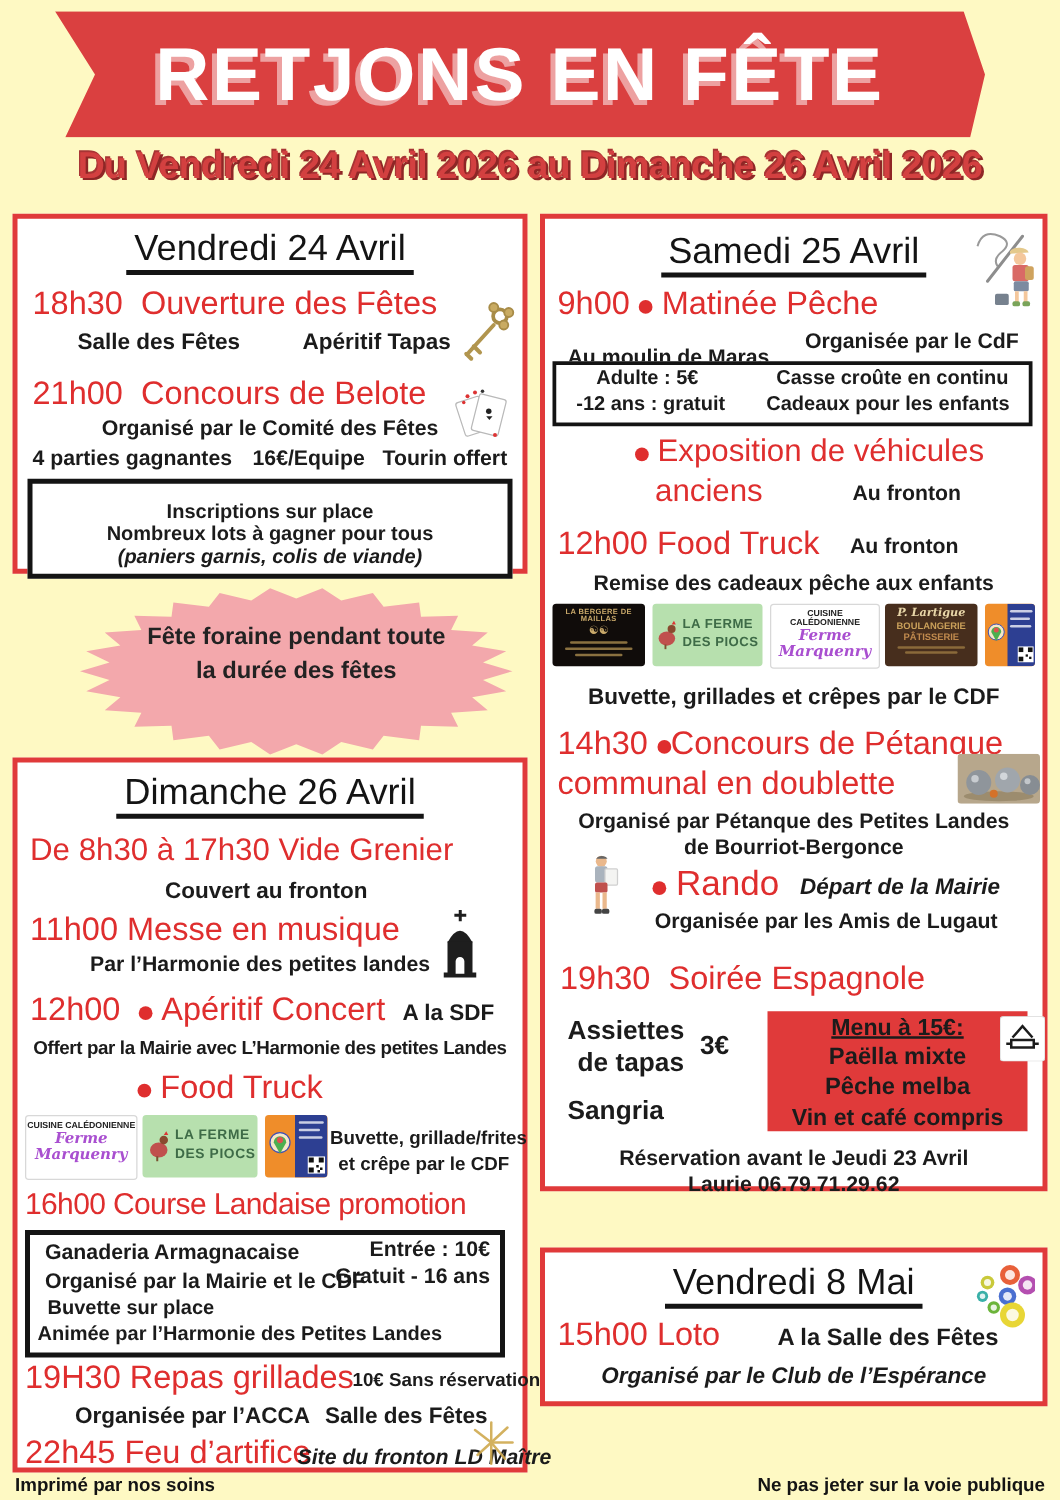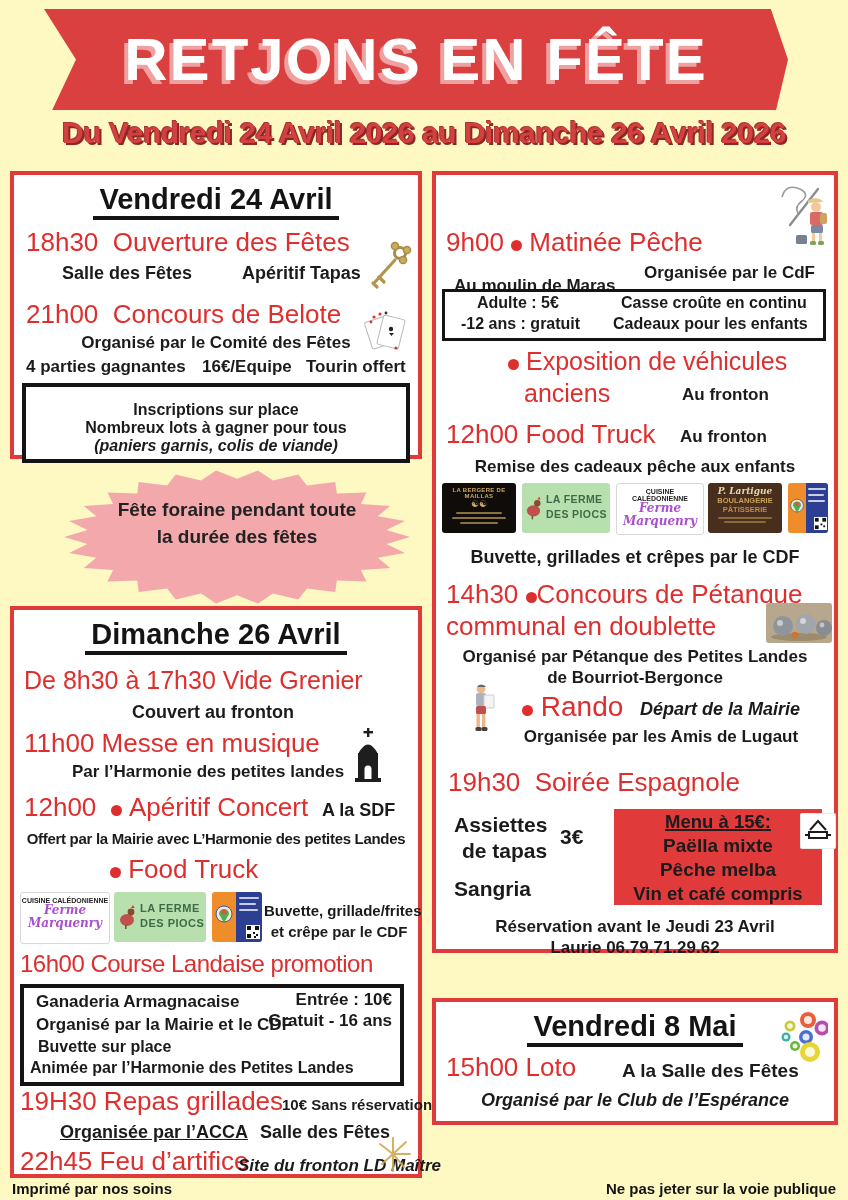--- a/index.html
+++ b/index.html
@@ -10,21 +10,21 @@
   .banner{left:44px;top:9px;width:744px;height:101px;background:#da4040;
           clip-path:polygon(0% 0%,97.7% 0%,100% 50%,98.4% 100%,1.1% 100%,4.3% 50%);
           display:flex;align-items:center;justify-content:center;}
   .banner-title{font-size:60px;font-weight:bold;color:#ffffff;letter-spacing:2px;
           text-shadow:-4px 4px 0 rgba(238,167,167,.95);white-space:nowrap;}
   .subtitle{left:0;top:116px;width:848px;text-align:center;font-size:30px;font-weight:bold;
           color:#d34040;letter-spacing:-.5px;white-space:nowrap;
           text-shadow:2px 2px 0 #8f2626, -1px -1px 0 #a83434;}
   
   .rbox{border:4px solid #e03a3a;background:#fff;}
-  .day-title{width:100%;text-align:center;font-size:29px;font-weight:bold;color:#141414;}
+  .day-title{width:100%;text-align:center;font-size:29px;font-weight:normal;color:#141414;}
   .day-title span{border-bottom:4px solid #141414;padding:0 6px 1px 6px;}
   .red{color:#df2e2e;font-weight:normal;}
   .bb{font-weight:bold;color:#1b1b1b;}
   .it{font-style:italic;}
   .dot{display:inline-block;width:11px;height:11px;border-radius:50%;background:#df2e2e;}
   .nbox{border:4px solid #141414;background:#fff;text-align:center;font-weight:bold;}
   .t26{font-size:26px;white-space:nowrap;}
   .t25{font-size:25px;white-space:nowrap;}
   .t24{font-size:24px;letter-spacing:-.5px;white-space:nowrap;}
   .t21{font-size:21px;}
@@ -188,40 +188,41 @@
       <div class="abs t17 nw" style="right:8px;top:2px;">Entrée : 10€</div>
       <div class="abs t17 nw" style="left:12px;top:27px;">Organisé par  la Mairie et le CDF</div>
       <div class="abs t17 nw" style="right:8px;top:23px;">Gratuit - 16 ans</div>
       <div class="abs t16 nw" style="left:14px;top:50px;">Buvette sur place</div>
       <div class="abs t16 nw" style="left:6px;top:71px;">Animée par l’Harmonie des Petites Landes</div>
     </div>
     <div class="abs t26 red" style="left:6px;top:476px;">
       <span>19H30</span> <span>Repas grillades</span>
     </div>
     <div class="abs bb t15 nw" style="left:268px;top:486px;">10€  Sans réservation</div>
-    <div class="abs bb t18 nw" style="left:46px;top:512px;text-decoration:underline;">Organisée par l’ACCA</div>
+    <div class="abs bb t18 nw" style="left:46px;top:512px;">Organisée par l’ACCA</div>
     <div class="abs bb t18 nw" style="left:246px;top:512px;">Salle des Fêtes</div>
     <div class="abs t26 red" style="left:6px;top:536px;">
       <span>22h45</span> <span>Feu d’artifice</span>
     </div>
     <div class="abs bb t17 it nw" style="left:224px;top:546px;">Site du fronton LD Maître</div>
     <svg class="abs" style="right:4px;top:524px;" width="42" height="40" viewBox="0 0 42 40">
       <g stroke="#cfa94e" stroke-width="2" stroke-linecap="round" opacity=".9">
         <path d="M21 20 L21 4"></path>
           <path d="M21 20 L34 8"></path>
           <path d="M21 20 L38 20"></path>
           <path d="M21 20 L32 33"></path>
         <path d="M21 20 L8 10"></path>
           <path d="M21 20 L10 30"></path>
           <path d="M21 20 L21 37"></path>
       </g>
     </svg>
   </div>
 
   <div class="abs rbox" style="left:432px;top:171px;width:398px;height:774px;">
+    <div class="abs day-title" style="top:10px;"><span>Samedi 25 Avril</span></div>
     <svg class="abs" style="right:0px;top:4px;" width="60" height="74" viewBox="0 0 60 74">
       <path d="M8 18 q4 -14 18 -8 q10 5 2 12 q-8 6 -4 12" fill="none" stroke="#9a9a9a" stroke-width="1.6"></path>
       <path d="M16 46 L44 10" stroke="#8d8d8d" stroke-width="2.4" stroke-linecap="round"></path>
       <path d="M34 22 a8 5 0 0 1 15 1 l-15 1 z" fill="#e4c98c"></path>
       <circle cx="42" cy="28" r="5" fill="#f4c79c"></circle>
       <rect x="36" y="33" width="13" height="13" rx="2" fill="#d96a66"></rect>
       <rect x="46" y="34" width="7" height="11" rx="2" fill="#cfa35e"></rect>
       <rect x="37" y="46" width="12" height="8" rx="1.5" fill="#7c8aa0"></rect>
       <rect x="38" y="54" width="3" height="9" fill="#f4c79c"></rect>
         <rect x="45" y="54" width="3" height="9" fill="#f4c79c"></rect>

